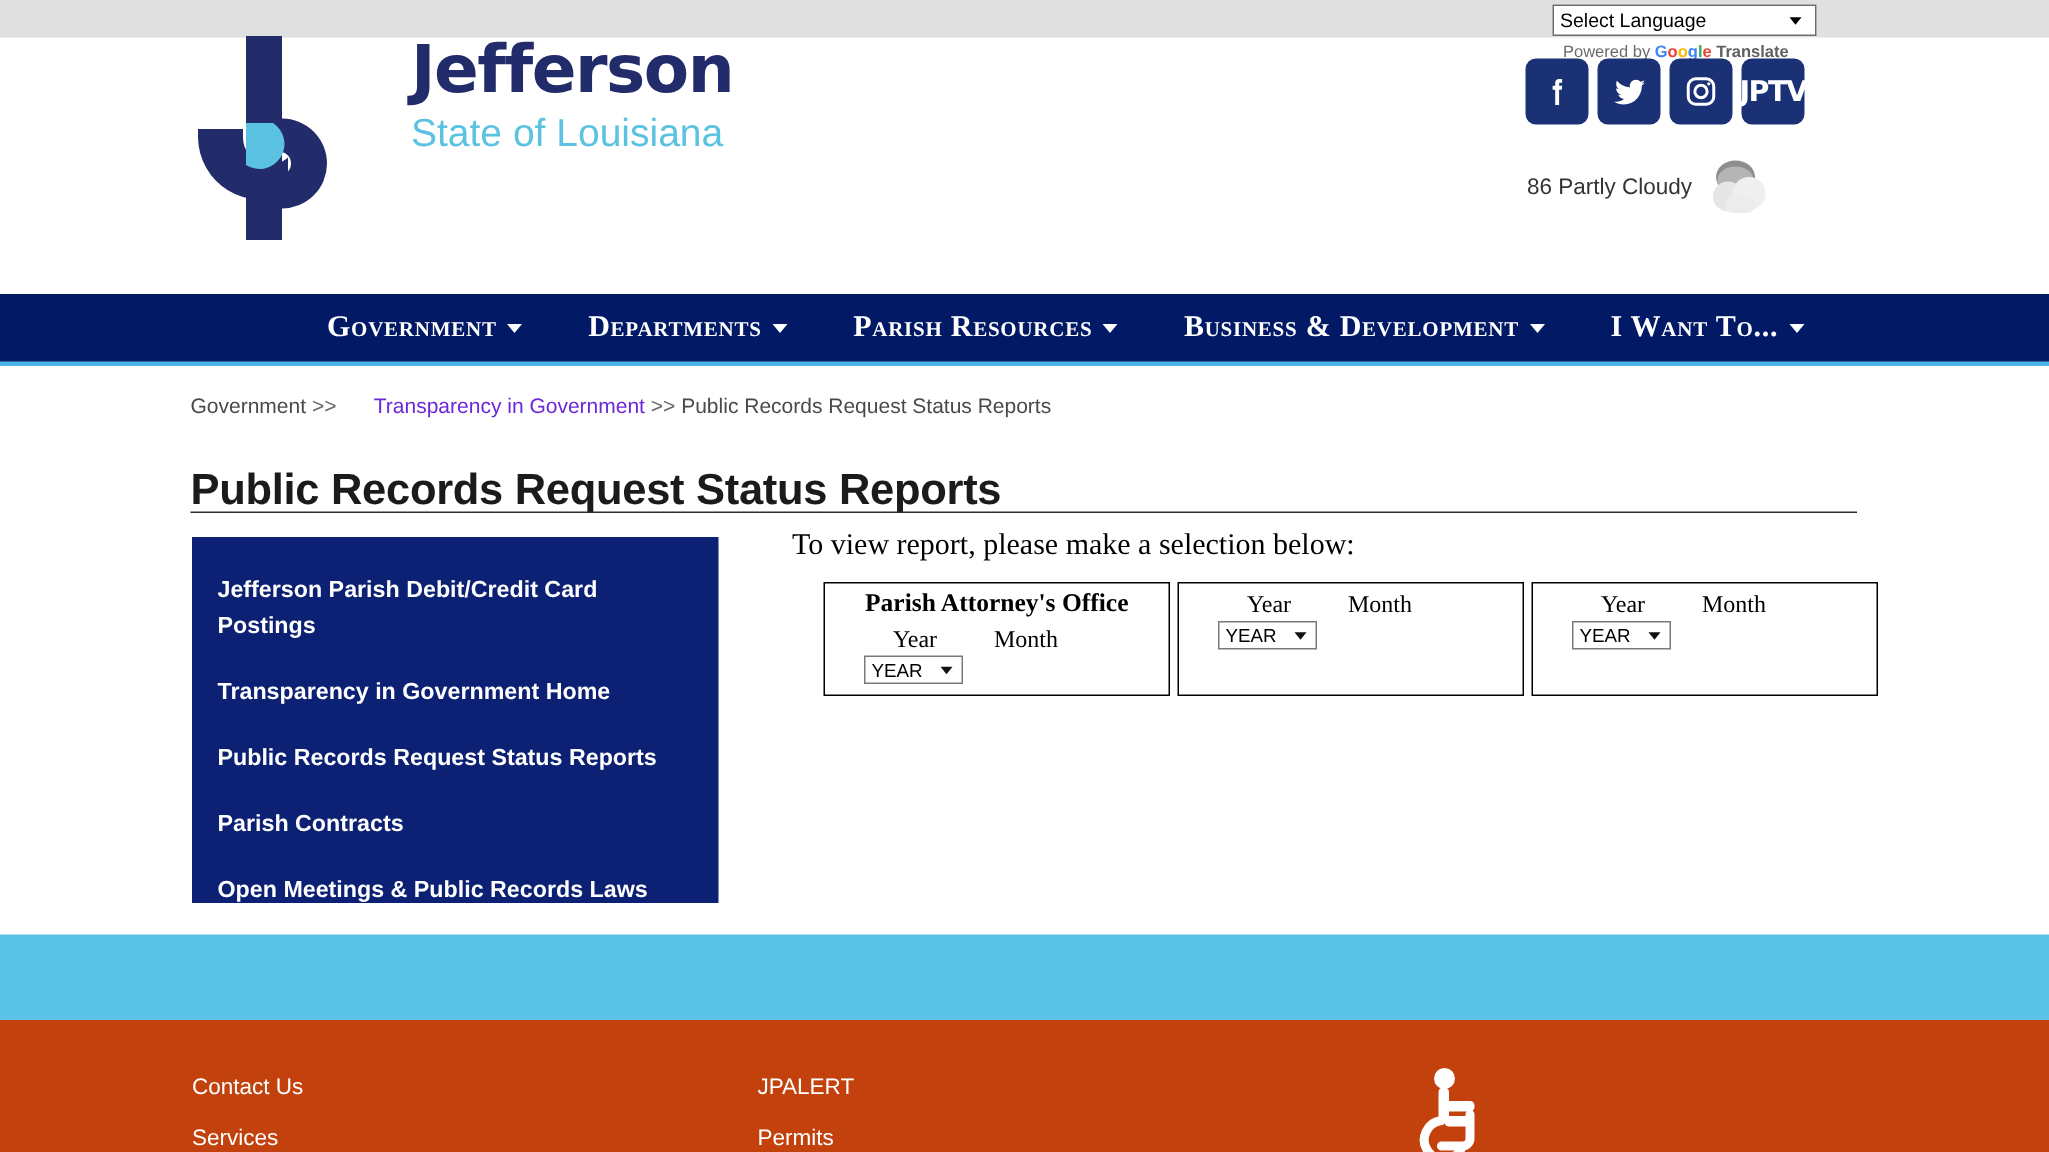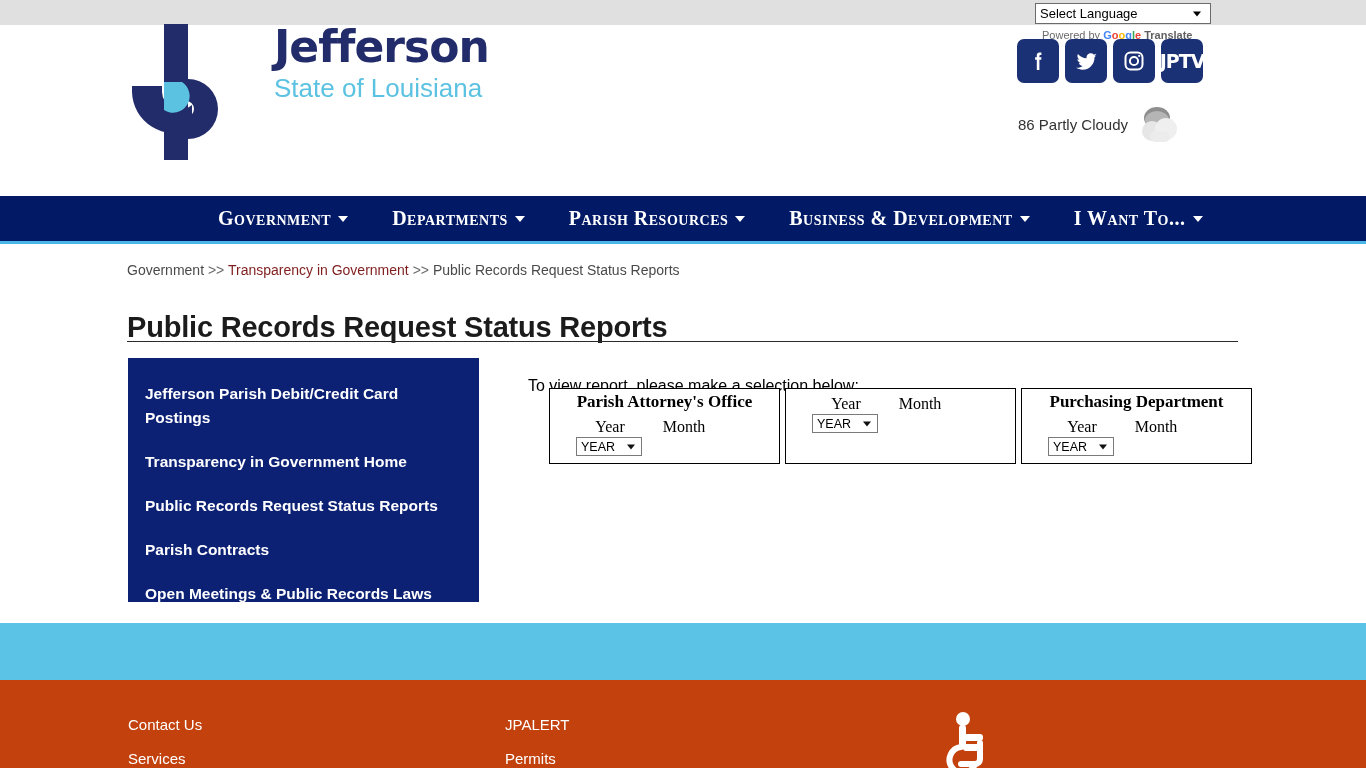--- a/index.html
+++ b/index.html
@@ -124,21 +124,21 @@
     border-right:5px solid transparent;
     border-top:6px solid #ffffff;
   }
 
   
   .breadcrumb {
     position:absolute; top:262px; left:127px;
     font-size:14px; color:#4a4a4a;
     white-space:nowrap;
   }
-  .breadcrumb a { color:#7f1d1d; text-decoration:none; }
+  .breadcrumb a { color:#6d28d9; text-decoration:none;margin-left:21px; }
   .breadcrumb .sep { color:#6a6a6a; }
 
   .page-title {
     position:absolute; top:292px; left:127px;
     font-size:29px; font-weight:bold; color:#1b1b1b;
     font-family:"Liberation Sans", sans-serif;
     letter-spacing:-0.2px;
   }
   .title-rule {
     position:absolute; top:341px; left:127px;
@@ -156,23 +156,23 @@
   .side-item {
     color:#ffffff;
     font-size:15.5px;
     font-weight:600;
     line-height:24px;
     padding: 10px 16px 10px 17px;
   }
 
   
   .intro {
-    position:absolute; top:377px; left:528px;
-    font-family:Liberation Sans, sans-serif;
-    font-size:16px; color:#000;
+    position:absolute; top:352px; left:528px;
+    font-family:Liberation Serif, serif;
+    font-size:20px; color:#000;
   }
   .boxrow {
     position:absolute; top:388px; left:527px;
     display:flex; gap:5px;padding-left:22px;
   }
   .dbox {
     width:231px; height:76px;
     border:1px solid #000;
     background:#fff;
     font-family:"Liberation Serif", serif;
@@ -376,21 +376,20 @@
     </div>
     <div class="dbox-selects">
       <div class="yearsel">
         <span>YEAR</span>
         <span class="caret2"></span>
       </div>
     </div>
   </div>
 
   <div class="dbox">
-    <div class="dbox-title">Purchasing Department</div>
     <div class="dbox-labels">
       <span class="lbl-year">Year</span>
       <span class="lbl-month">Month</span>
     </div>
     <div class="dbox-selects">
       <div class="yearsel">
         <span>YEAR</span>
         <span class="caret2"></span>
       </div>
     </div>

